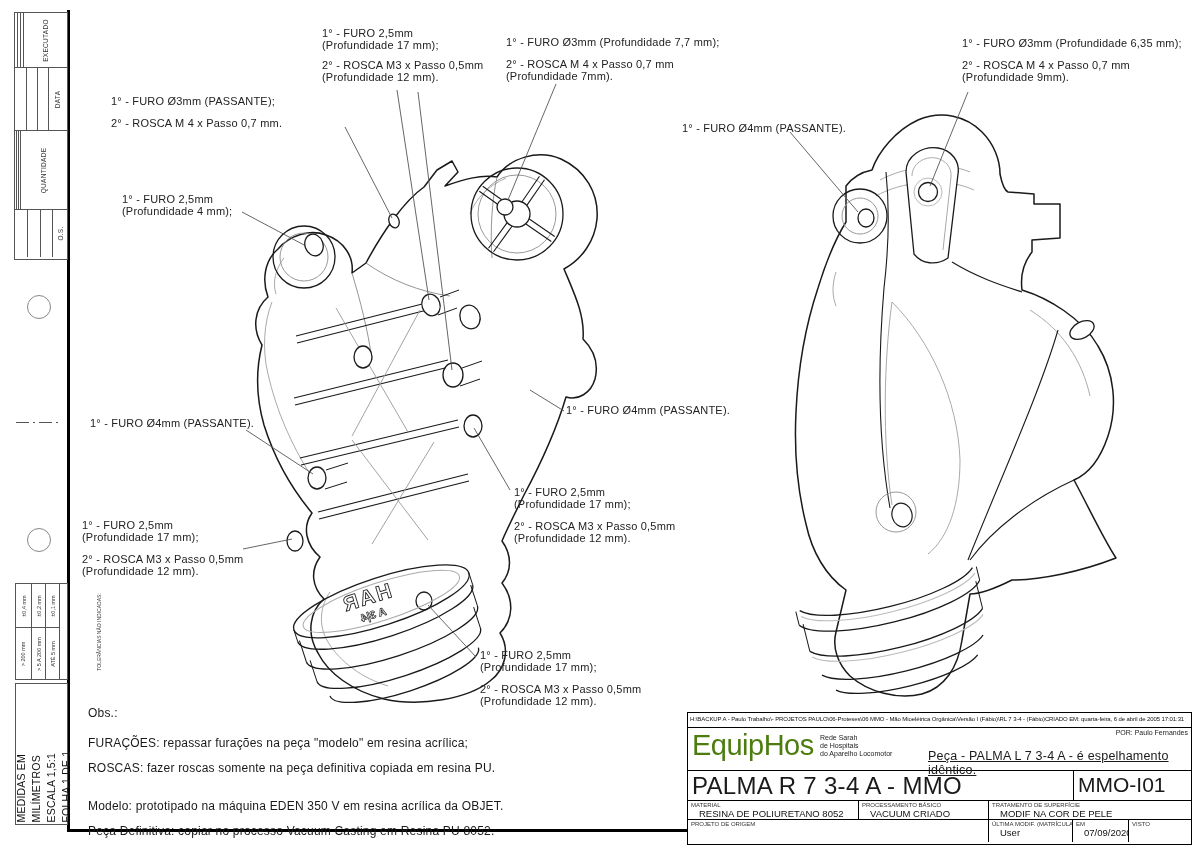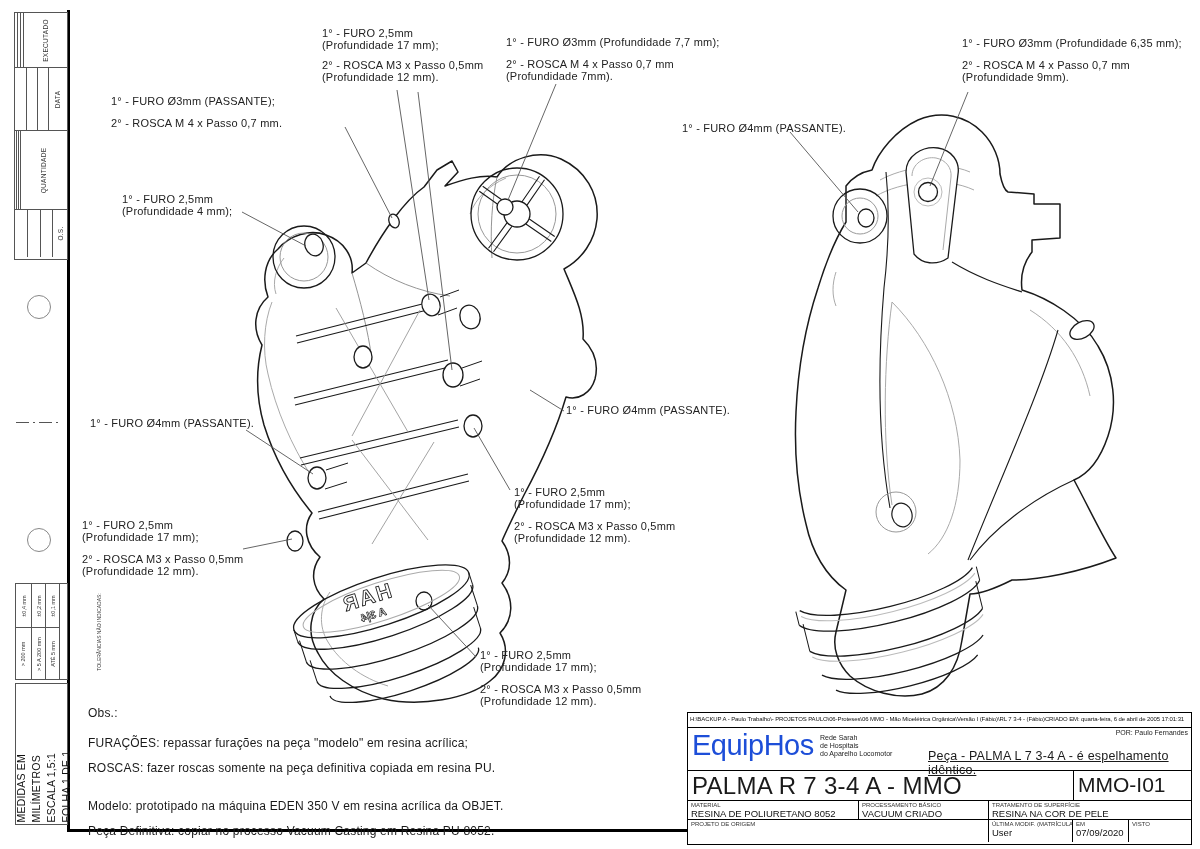--- a/index.html
+++ b/index.html
@@ -37,34 +37,34 @@
   .ann .gap{height:10px;}
   
   .notes{position:absolute;left:88px;top:706px;font-size:12px;color:#1a1a1a;letter-spacing:.2px;}
   .notes div{white-space:nowrap;}
   .n-mb10{margin-bottom:16px;} .n-mb11{margin-bottom:11px;} .n-mb24{margin-bottom:24px;}
   
   .tb{position:absolute;left:687px;top:712px;width:505px;height:133px;border:1.5px solid #000;box-sizing:border-box;background:#fff;}
   .tb-path{height:15px;border-bottom:1.5px solid #000;box-sizing:border-box;font-size:6px;letter-spacing:-.1px;
     padding:2.5px 2px 0 2px;white-space:nowrap;overflow:hidden;color:#111;}
   .tb-logo-row{height:43px;border-bottom:1.5px solid #000;box-sizing:border-box;position:relative;}
-  .tb-logo{position:absolute;left:4px;top:1px;font-size:29px;letter-spacing:-.5px;color:#1d4ed8;}
+  .tb-logo{position:absolute;left:4px;top:1px;font-size:29px;letter-spacing:-.5px;color:#4d7c0f;}
   .tb-logo-sub{position:absolute;left:132px;top:6px;font-size:7px;line-height:8px;color:#222;}
   .tb-por{position:absolute;right:3px;top:1px;font-size:7px;color:#222;}
   .tb-mirror{position:absolute;left:240px;top:21px;font-size:12.5px;color:#1a1a1a;letter-spacing:.2px;text-decoration:underline;}
   .tb-title-row{height:30px;border-bottom:1.5px solid #000;box-sizing:border-box;display:flex;}
   .tb-title{width:385px;box-sizing:border-box;font-size:24px;line-height:29px;padding-left:4px;letter-spacing:.3px;white-space:nowrap;overflow:hidden;}
   .tb-code{flex:1;border-left:1.5px solid #000;box-sizing:border-box;font-size:21px;line-height:28px;padding-left:4px;}
   .tb-datarow{display:flex;box-sizing:border-box;}
   .r1{height:19px;border-bottom:1.5px solid #000;}
   .r2{height:22px;}
   .tb-cell{border-right:1.5px solid #000;box-sizing:border-box;padding:1px 3px;overflow:hidden;}
   .tb-cell:last-child{border-right:none;}
   .tb-label{font-size:6px;color:#333;white-space:nowrap;}
-  .tb-value{font-size:9.5px;color:#111;white-space:nowrap;}
+  .tb-value{font-size:9.5px;color:#111;white-space:nowrap;margin-left:8px;}
 </style>
 </head>
 <body>
 
 <div class="sheet">
 
   <svg class="abs" style="left:0;top:0" width="1200" height="710" viewBox="0 0 1200 710">
 
     <g fill="none" stroke="#1a1a1a" stroke-width="1.3" stroke-linejoin="round">
       <path d="M437,170 L452,161 L458,172 L445,186 C462,180 481,174 497,177 C509,158 538,149 561,159 C585,170 599,193 597,219 C595,241 582,259 564,269 C574,293 585,315 583,339 C593,349 599,363 595,379 C591,393 578,401 566,397 C556,431 540,465 524,495 C516,511 508,527 502,541 C512,555 512,571 502,583 C514,599 514,619 500,633 C510,649 506,669 490,681 C468,699 420,707 384,699 C352,691 328,673 318,653 C306,633 310,611 324,599 C312,587 310,571 320,557 C306,545 302,527 312,513 C292,489 274,457 264,425 C256,397 256,369 262,345 C252,329 254,309 268,297 C262,281 264,261 278,249 C290,235 310,229 326,235 C344,241 354,257 352,273 L366,263 C382,233 404,201 424,187 Z" fill="#fff" stroke-width="1.5"></path>
@@ -316,21 +316,21 @@
       <div class="tb-cell" style="width:171px">
         <div class="tb-label">MATERIAL</div>
         <div class="tb-value">RESINA DE POLIURETANO 8052</div>
       </div>
       <div class="tb-cell" style="width:130px">
         <div class="tb-label">PROCESSAMENTO BÁSICO</div>
         <div class="tb-value">VACUUM CRIADO</div>
       </div>
       <div class="tb-cell" style="flex:1">
         <div class="tb-label">TRATAMENTO DE SUPERFÍCIE</div>
-        <div class="tb-value">RESINA NA COR DE PELE</div>
+        <div class="tb-value">MODIF NA COR DE PELE</div>
       </div>
     </div>
     <div class="tb-datarow r2">
       <div class="tb-cell" style="width:301px">
         <div class="tb-label">PROJETO DE ORIGEM</div>
         <div class="tb-value"></div>
       </div>
       <div class="tb-cell" style="width:84px">
         <div class="tb-label">ÚLTIMA MODIF. (MATRÍCULA)</div>
         <div class="tb-value">User</div>

